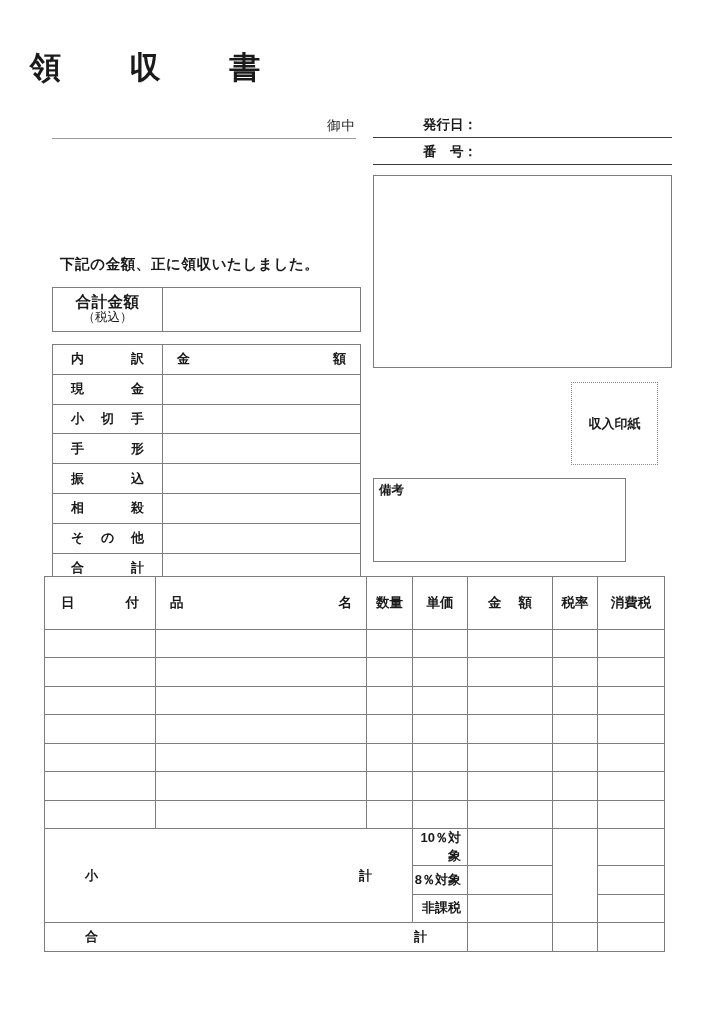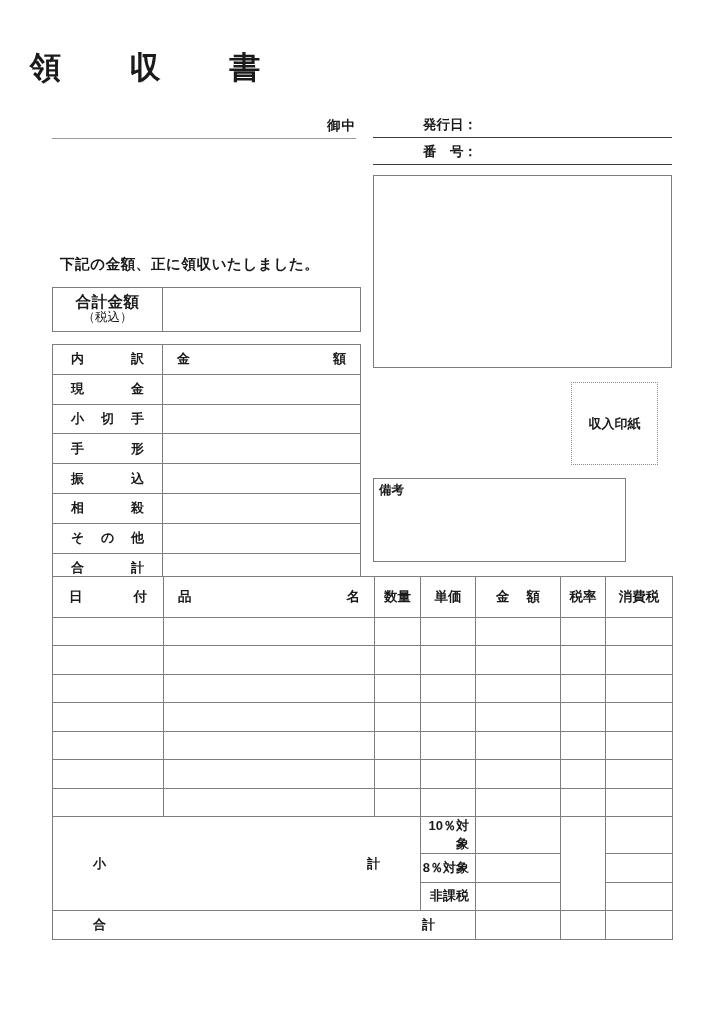--- a/index.html
+++ b/index.html
@@ -42,21 +42,21 @@
     position: absolute;
     left: 52px; top: 110px;
     width: 304px;
     height: 28px;
     border-bottom: 1.3px solid #9b9b9b;
   }
   .addressee-label {
     position: absolute;
     right: 0; bottom: 3px;
     font-size: 13.5px;
-    font-weight: bold;
+    font-weight: normal;
     letter-spacing: 1px;
   }
 
   .meta-row {
     position: absolute;
     left: 373px;
     width: 299px;
     height: 27px;
     border-bottom: 1.3px solid #3b3b3b;
   }
@@ -177,40 +177,40 @@
   .bd-amount-head {
     text-align: justify;
     text-align-last: justify;
     padding: 0 14px !important;
     font-size: 13.5px;
   }
   .bd-amount { }
 
   
   #items-table {
-    left: 52px; top: 576px;
+    left: 44px; top: 576px;
     width: 620px;
   }
   #items-table td {
     height: 27.5px;
   }
   #items-table td.h {
     text-align: center;
     font-size: 13.5px;
   }
   .justify-cell {
     text-align: justify;
     text-align-last: justify;
     padding: 0 16px !important;
     font-size: 13.5px;
   }
   .justify-cell-wide {
     text-align: justify;
     text-align-last: justify;
-    padding: 6px 14px !important;
+    padding: 12px 14px !important;
     font-size: 13.5px;
   }
   .amount-head {
     text-align: justify;
     text-align-last: justify;
     padding: 0 20px !important;
     font-size: 13.5px;
   }
   td.subtotal-label {
     text-align: right;

